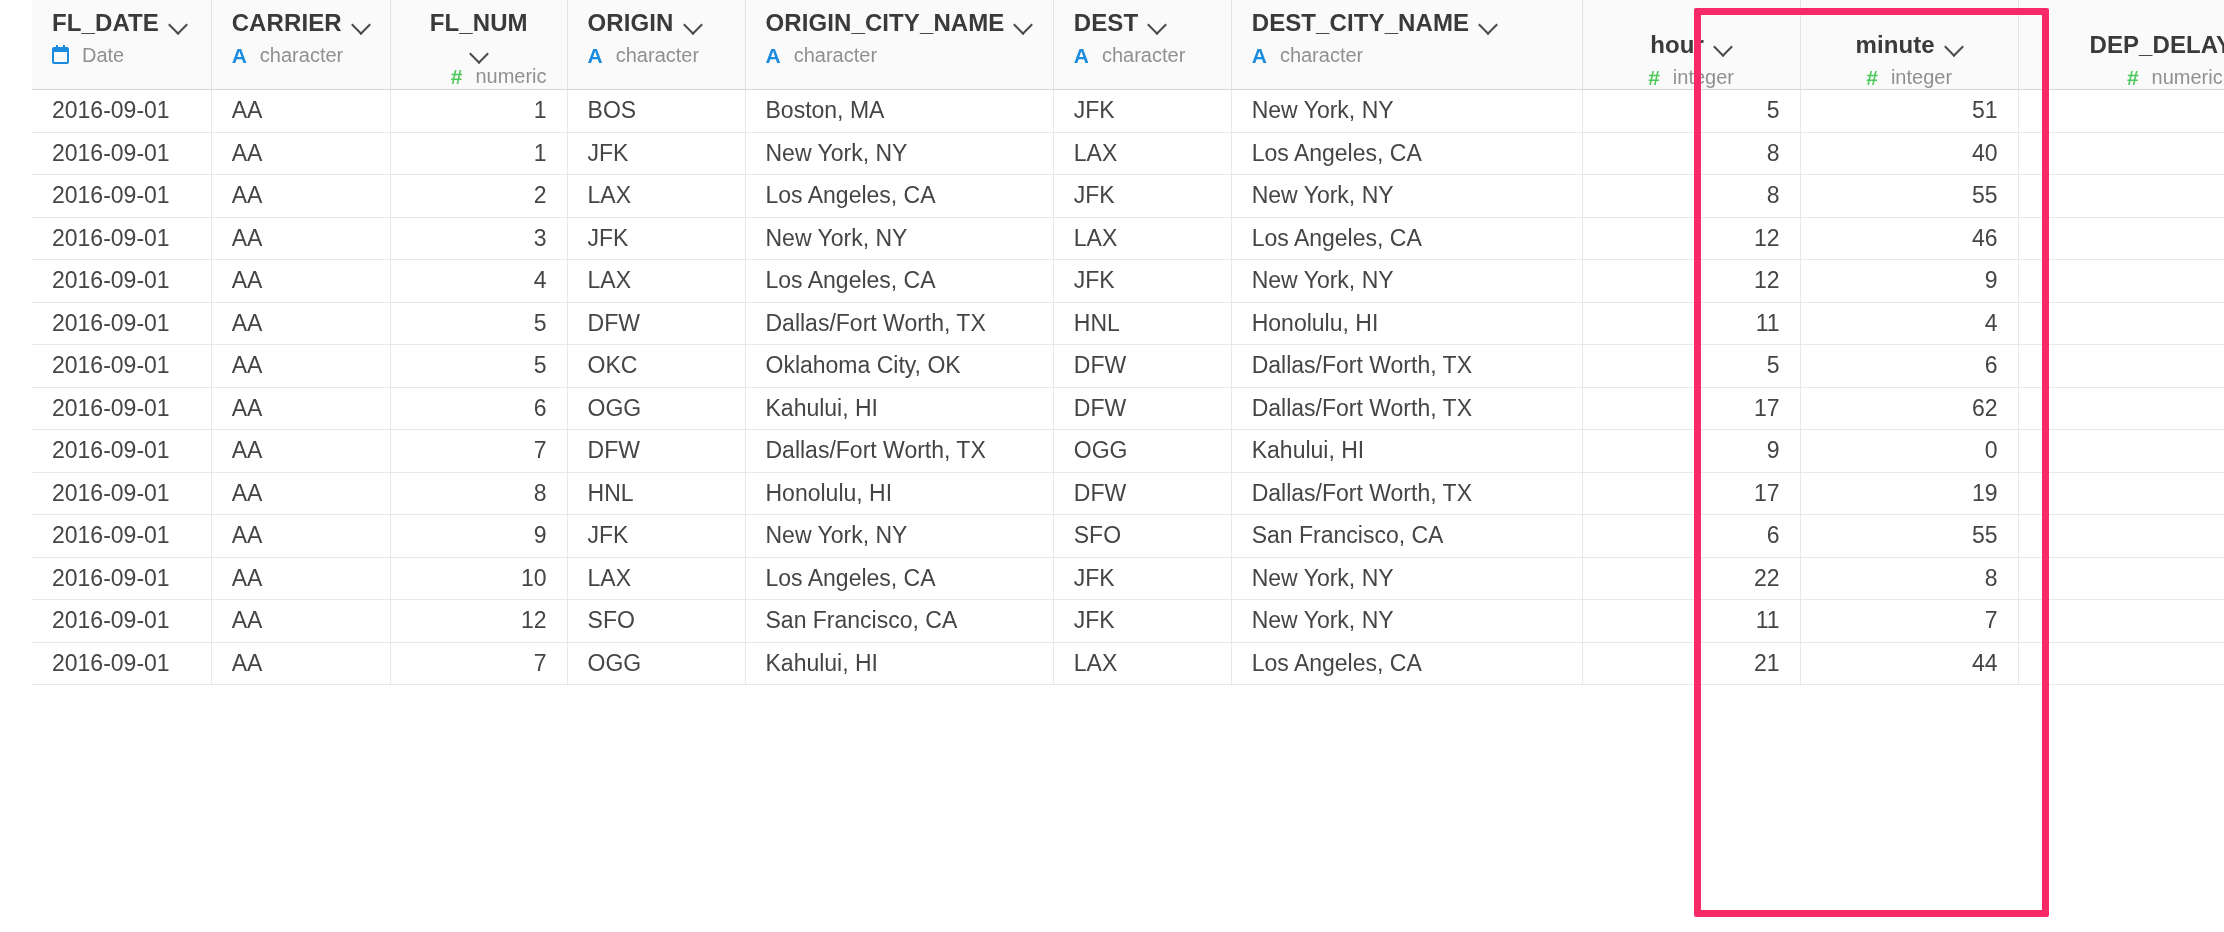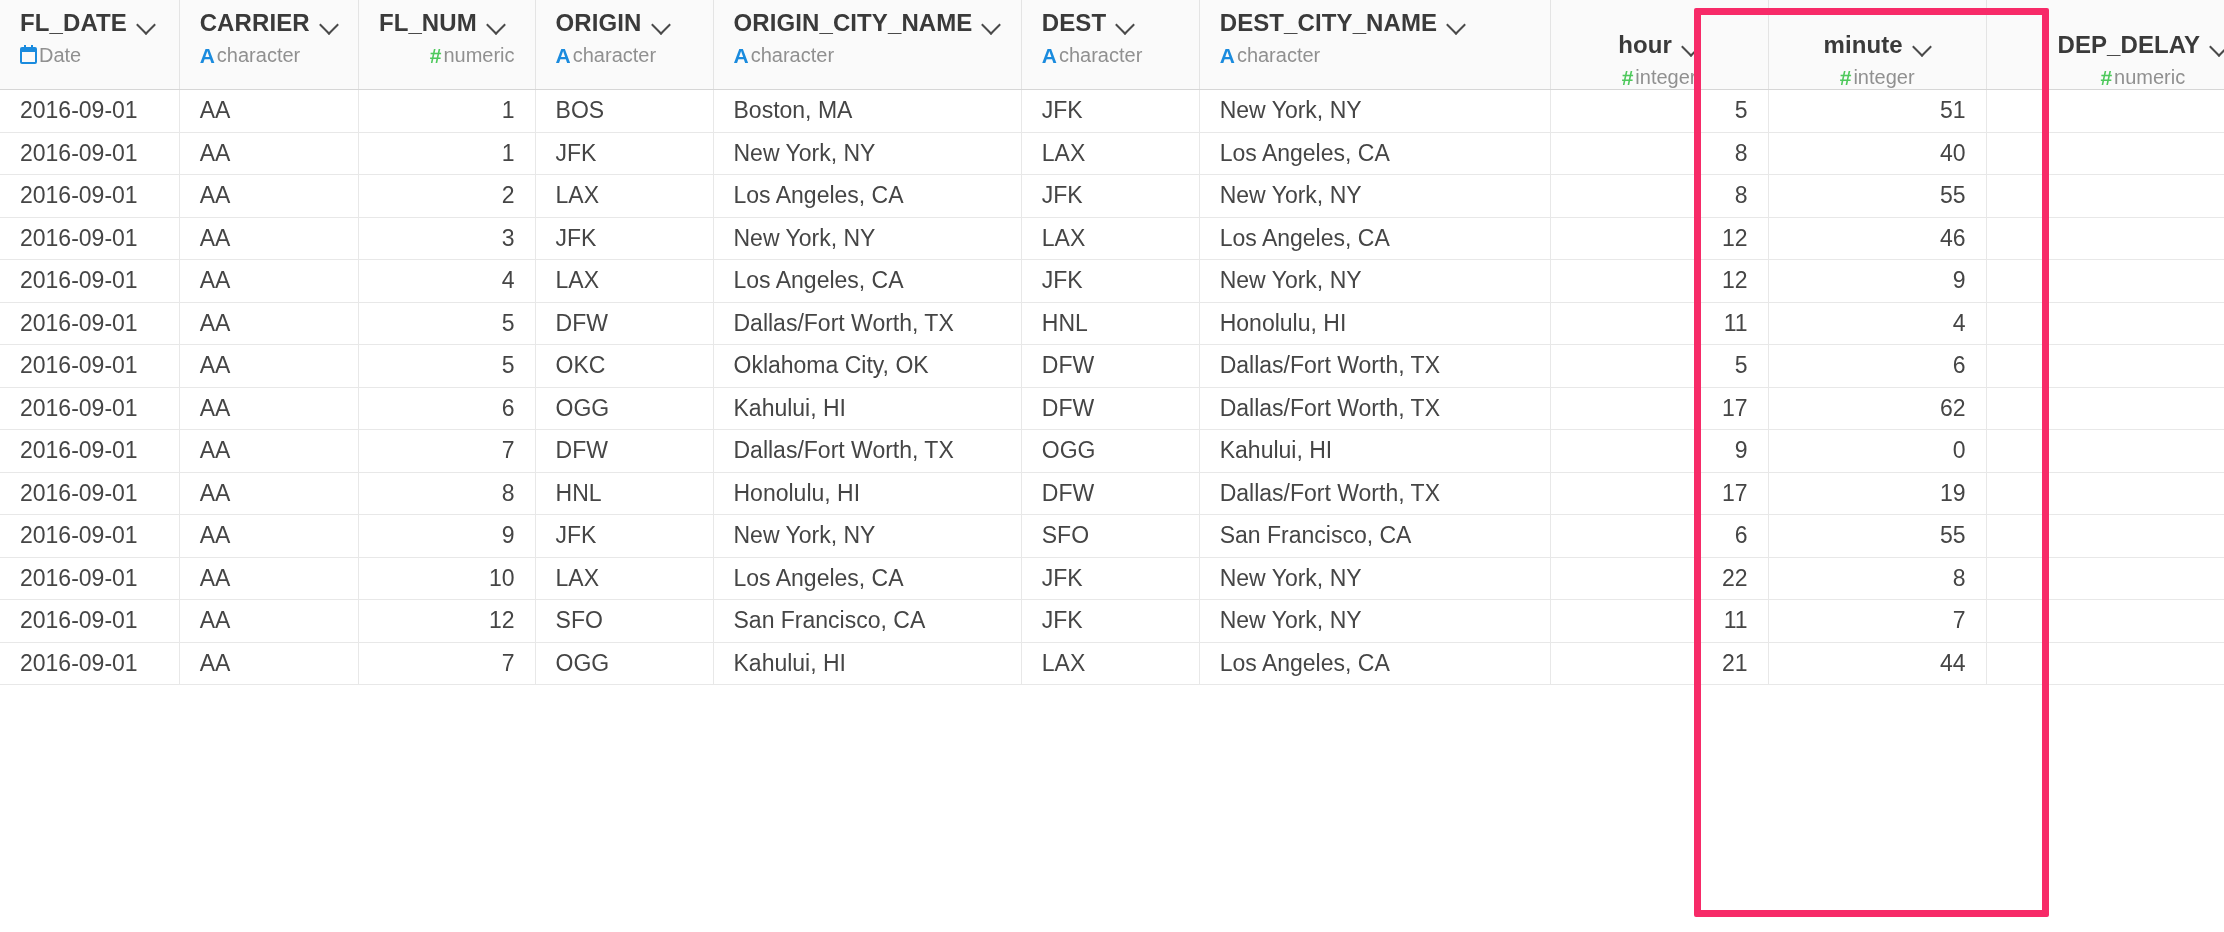--- a/index.html
+++ b/index.html
@@ -3,21 +3,21 @@
 <meta charset="utf-8">
 <title>Data Table Viewer</title>
 <style>
   * { margin:0; padding:0; box-sizing:border-box; }
   html, body {
     width:2224px; height:932px;
     background:#ffffff;
     font-family:"Liberation Sans", sans-serif;
     overflow:hidden;
   }
-  #root { position:relative; width:2224px; height:932px; overflow:hidden; }
+  #root { position:relative; width:2224px; height:932px; overflow:hidden;padding-left:32px; }
 
   table.grid {
     border-collapse:collapse;
     table-layout:fixed;
     width:2300px;
   }
 
   
   thead tr { height:76px; }
   th.hcell {
@@ -32,21 +32,21 @@
   th.hcell.num { text-align:right; }
   th.hcell.ctr { text-align:center; }
 
   .hname-row {
     display:flex;
     align-items:center;
     gap:10px;
     margin-top:9px;
     white-space:nowrap;
   }
-  .hcell.num .hname-row { justify-content:flex-start; }
+  .hcell.num .hname-row { justify-content:space-between;flex-direction:column; }
   .hcell.ctr .hname-row { justify-content:center;margin-top:31px; }
 
   .hname {
     font-size:24px;
     font-weight:bold;
     color:#3a3a3a;
     letter-spacing:0.1px;
   }
 
   .chev {
@@ -62,21 +62,21 @@
     left:2px; top:0px;
     width:12px; height:12px;
     border-right:2.2px solid #4a4a4a;
     border-bottom:2.2px solid #4a4a4a;
     transform:rotate(45deg);
   }
 
   .htype-row {
     display:flex;
     align-items:center;
-    gap:2px;
+    gap:13px;
     margin-top:7px;
     white-space:nowrap;
     text-align:center;
   }
   .hcell.num .htype-row { justify-content:flex-end; }
   .hcell.ctr .htype-row { justify-content:center; }
 
   .htype-txt { font-size:20px; color:#909090; }
 
   .tico { font-size:21px; font-weight:bold; line-height:1; display:inline-block; }

